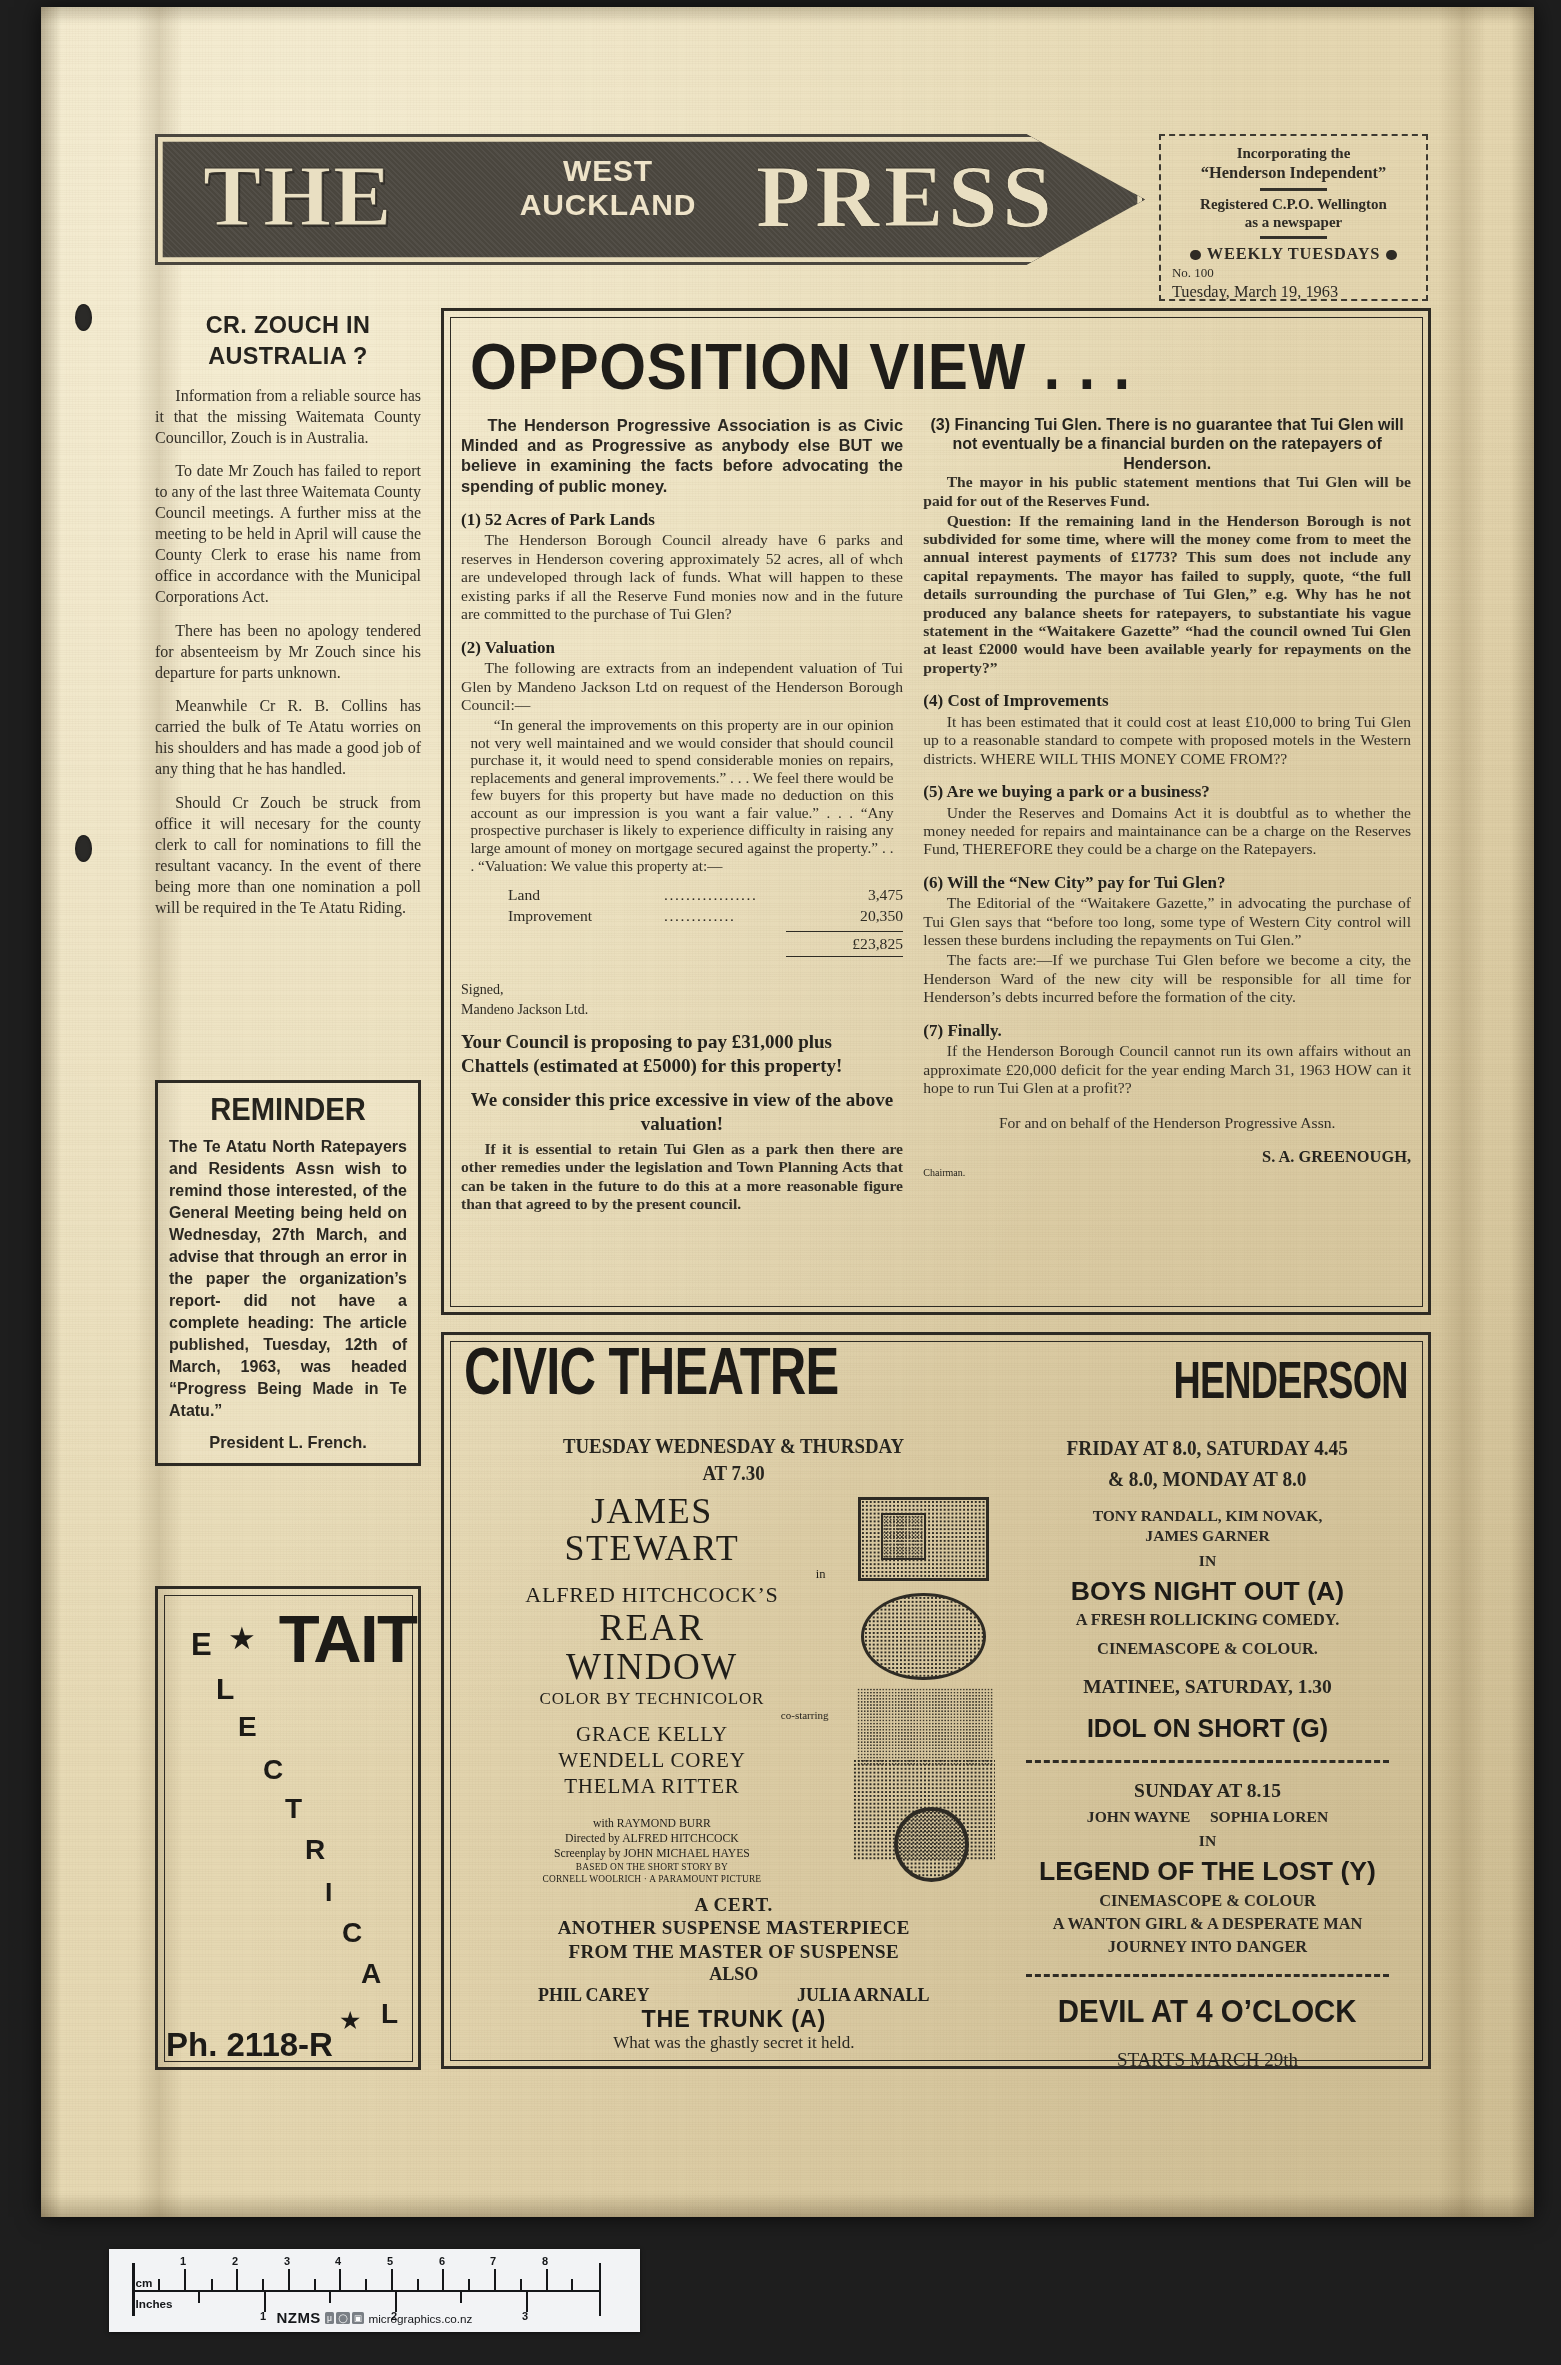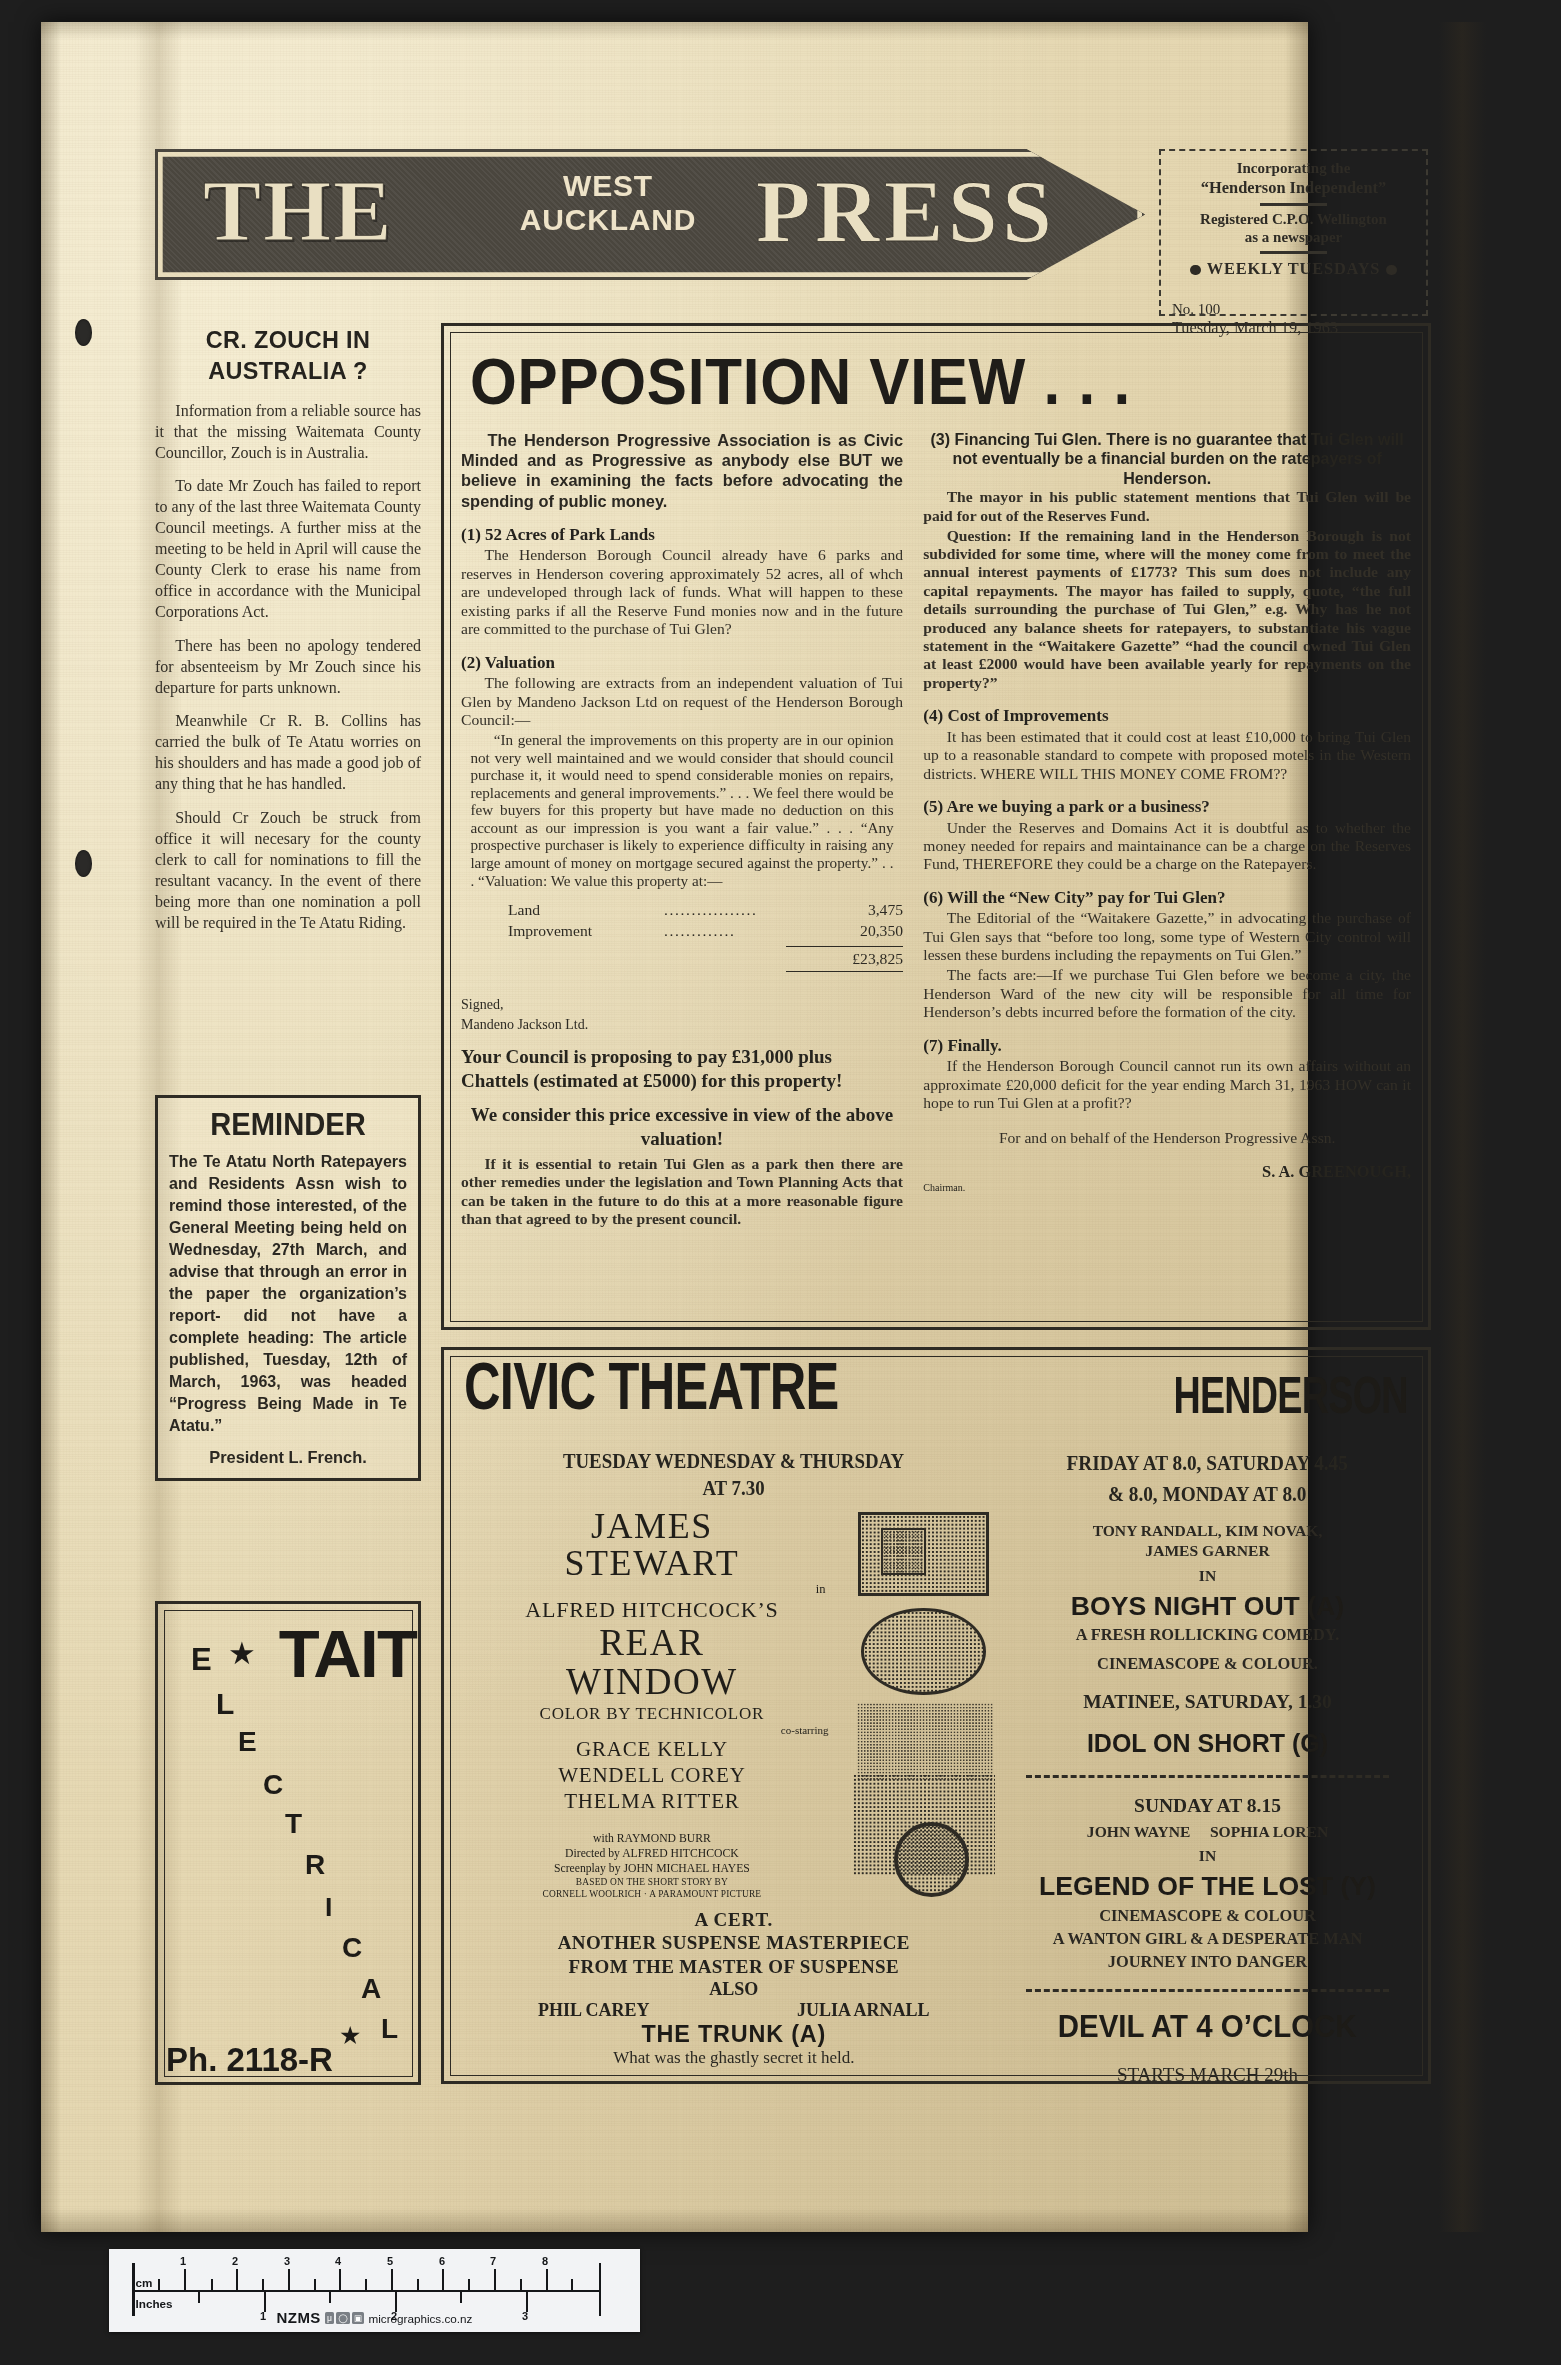--- a/index.html
+++ b/index.html
@@ -6,21 +6,21 @@
   html, body { margin:0; padding:0; }
   body {
     width:1562px; height:2366px;
     background:#1e1e1e;
     font-family:"Liberation Serif", serif;
     position:relative;
     overflow:hidden;
   }
   
   #page {
-    position:absolute; left:41px; top:22px; width:1267px; height:2210px;
+    position:absolute; left:41px; top:7px; width:1493px; height:2210px;
     background:#e8dcba;
     background-image:
       radial-gradient(ellipse at 15% 12%, rgba(255,250,230,.55), rgba(0,0,0,0) 55%),
       radial-gradient(ellipse at 88% 88%, rgba(150,125,80,.22), rgba(0,0,0,0) 60%),
       linear-gradient(118deg, #eadfbf 0%, #e6d9b4 38%, #e2d3ac 66%, #dccda4 100%);
     box-shadow: 0 0 22px rgba(0,0,0,.7);
     text-decoration: underline;
   }
   
   #page:before{
@@ -88,21 +88,21 @@
     padding:7.8px 6.2px 3.1px;
     text-align:center;
     color:#2e2b25;
   }
   #flaginfo .l1{ font-size:15px; font-weight:bold; line-height:19px; }
   #flaginfo .l2{ font-size:16.4px; font-weight:bold; line-height:20.3px; }
   #flaginfo hr{ width:67px; border:0; border-top:3.1px solid #35322b; margin:4.7px auto; }
   #flaginfo .l3{ font-size:15px; font-weight:bold; line-height:18px; }
   #flaginfo .weekly{ font-size:16.4px; font-weight:bold; letter-spacing:0.8px; margin-top:1.6px;}
   #flaginfo .dot{ display:inline-block; width:10.2px; height:10.2px; border-radius:50%; background:#2e2b25; vertical-align:middle; margin:0 6.2px;}
-  #flaginfo .num{ font-size:15px; text-align:left; padding-left:4.7px; line-height:18px;margin-top:21px;}
+  #flaginfo .num{ font-size:13px; text-align:left; padding-left:4.7px; line-height:18px;}
   #flaginfo .date{ font-size:16.4px; text-align:left; padding-left:4.7px; line-height:20.3px;}
 
   
   #leftcol{ position:absolute; left:114px; top:303px; width:266px; }
   .zouch-h{
     font-family:"Liberation Sans", sans-serif; font-weight:bold;
     font-size:23.4px; line-height:31px; text-align:center; color:#25231e;
     letter-spacing:0.4px;
   }
   .body-sm{

